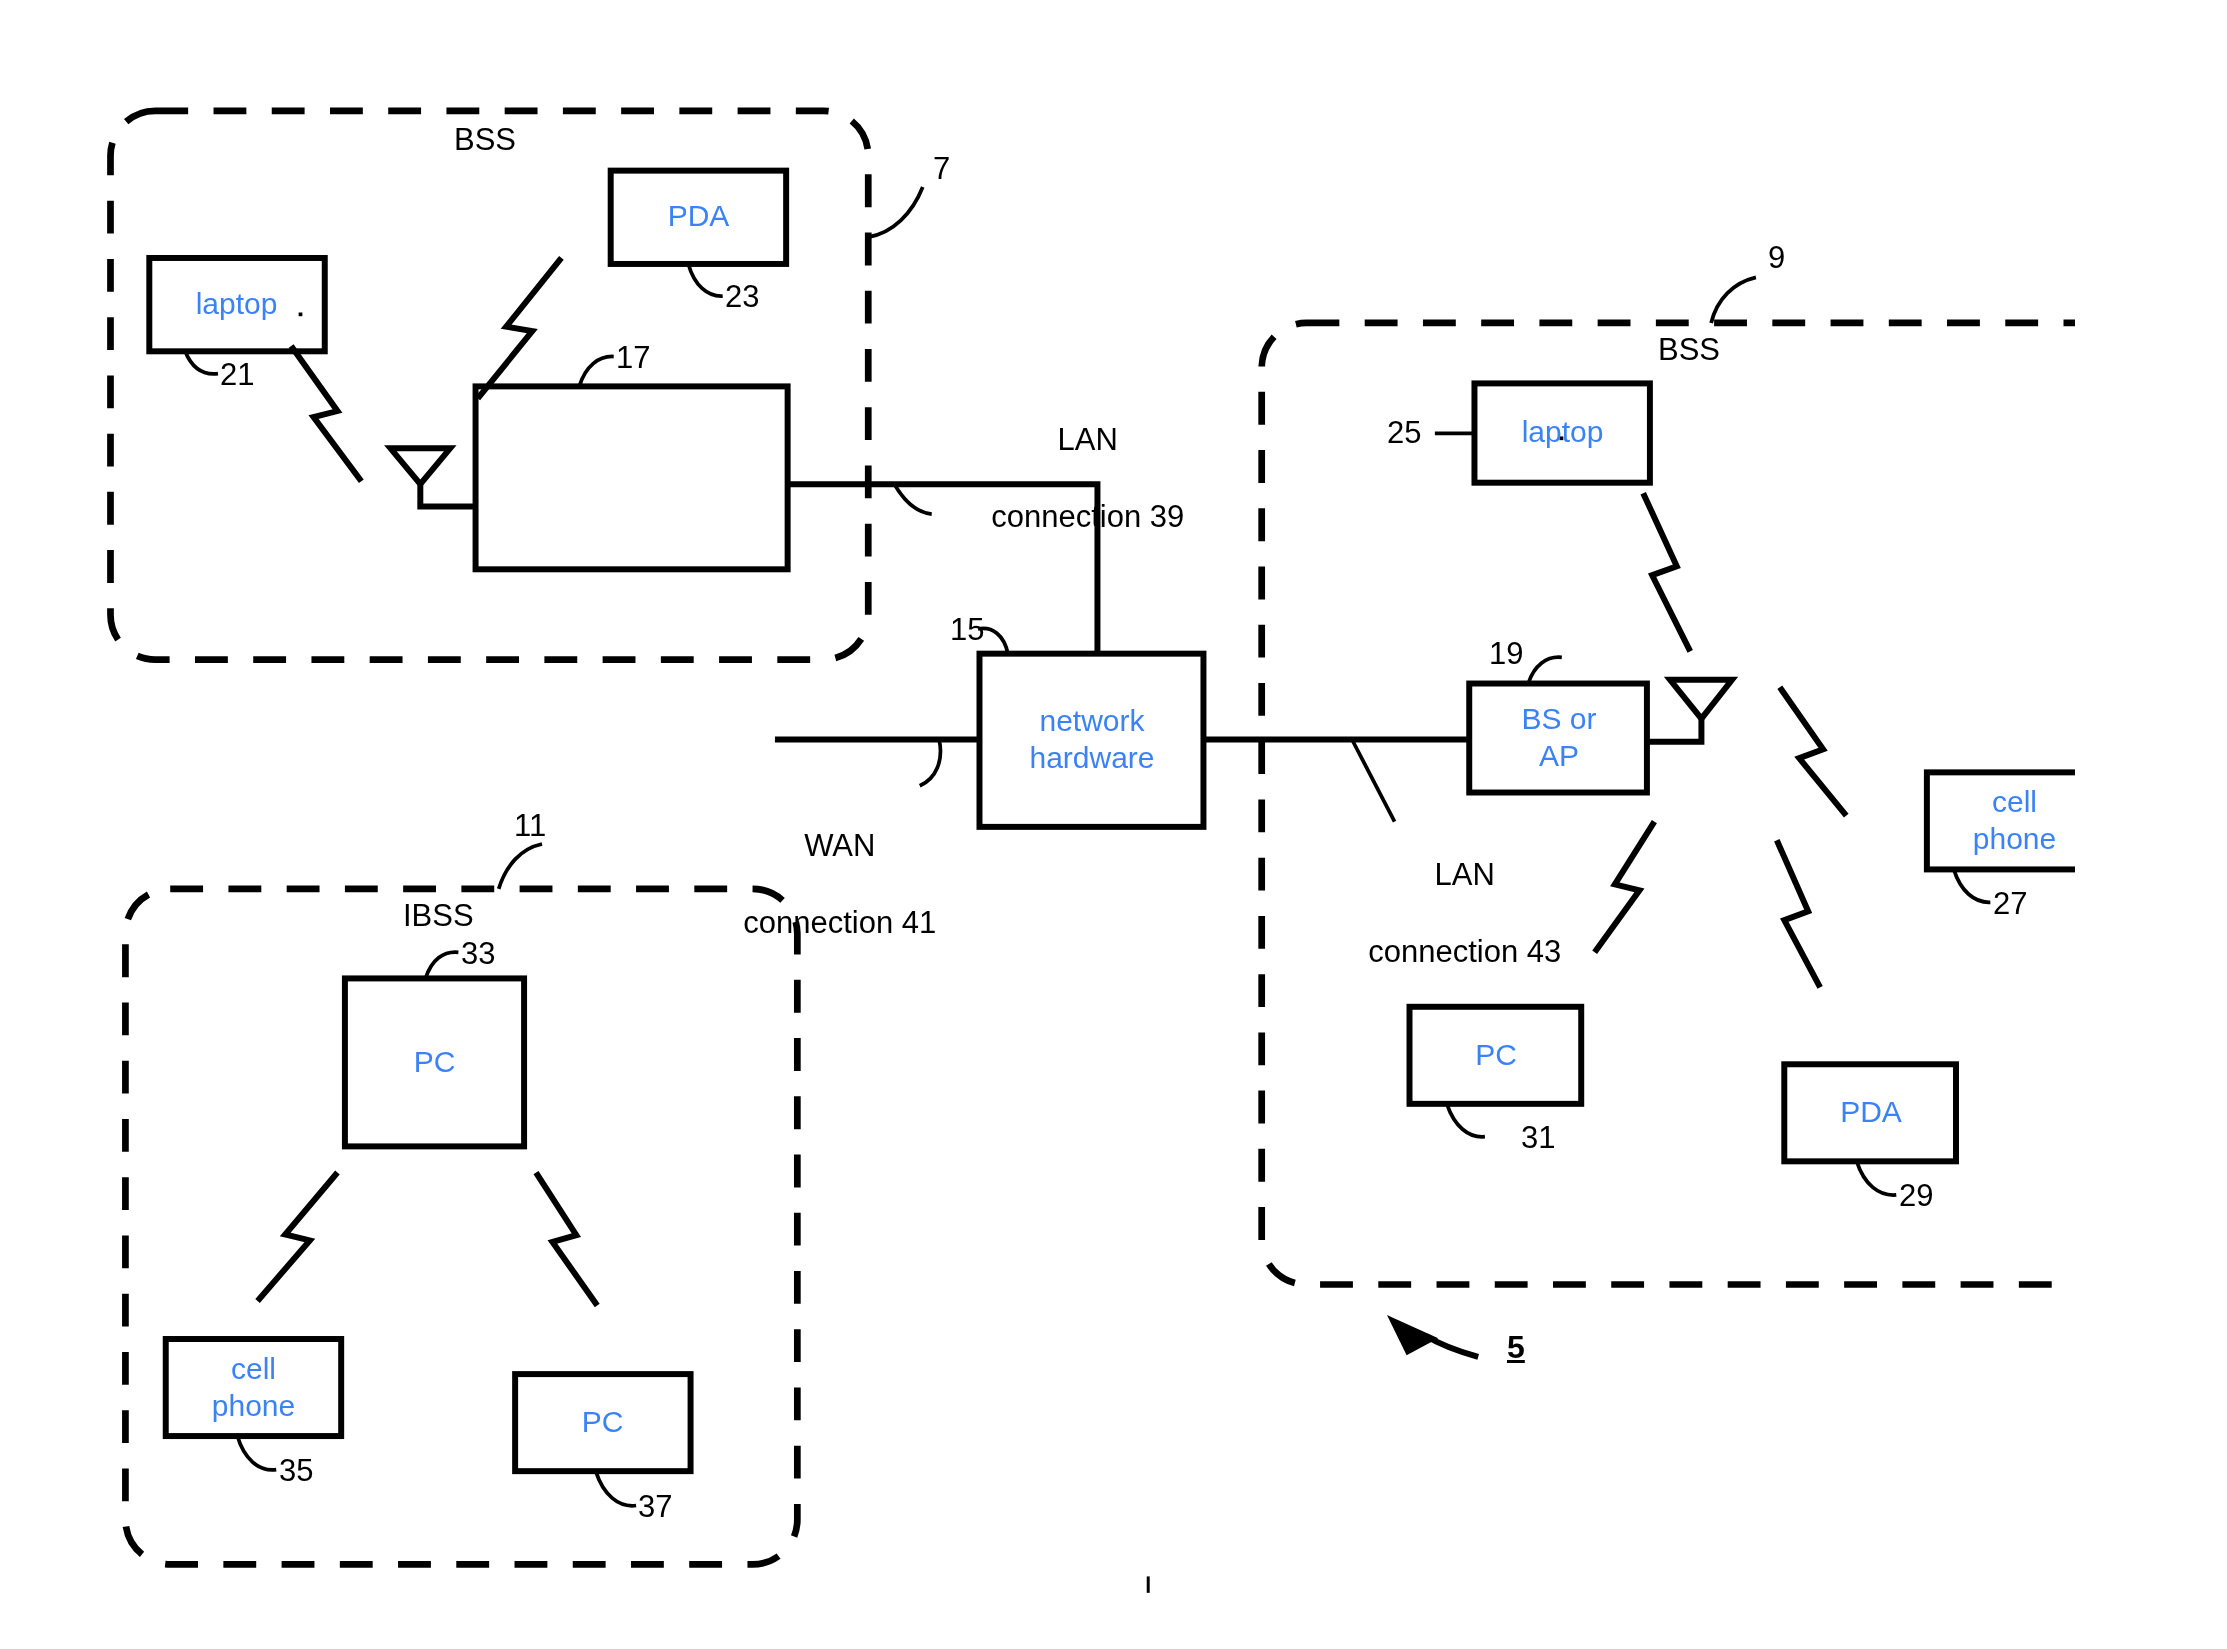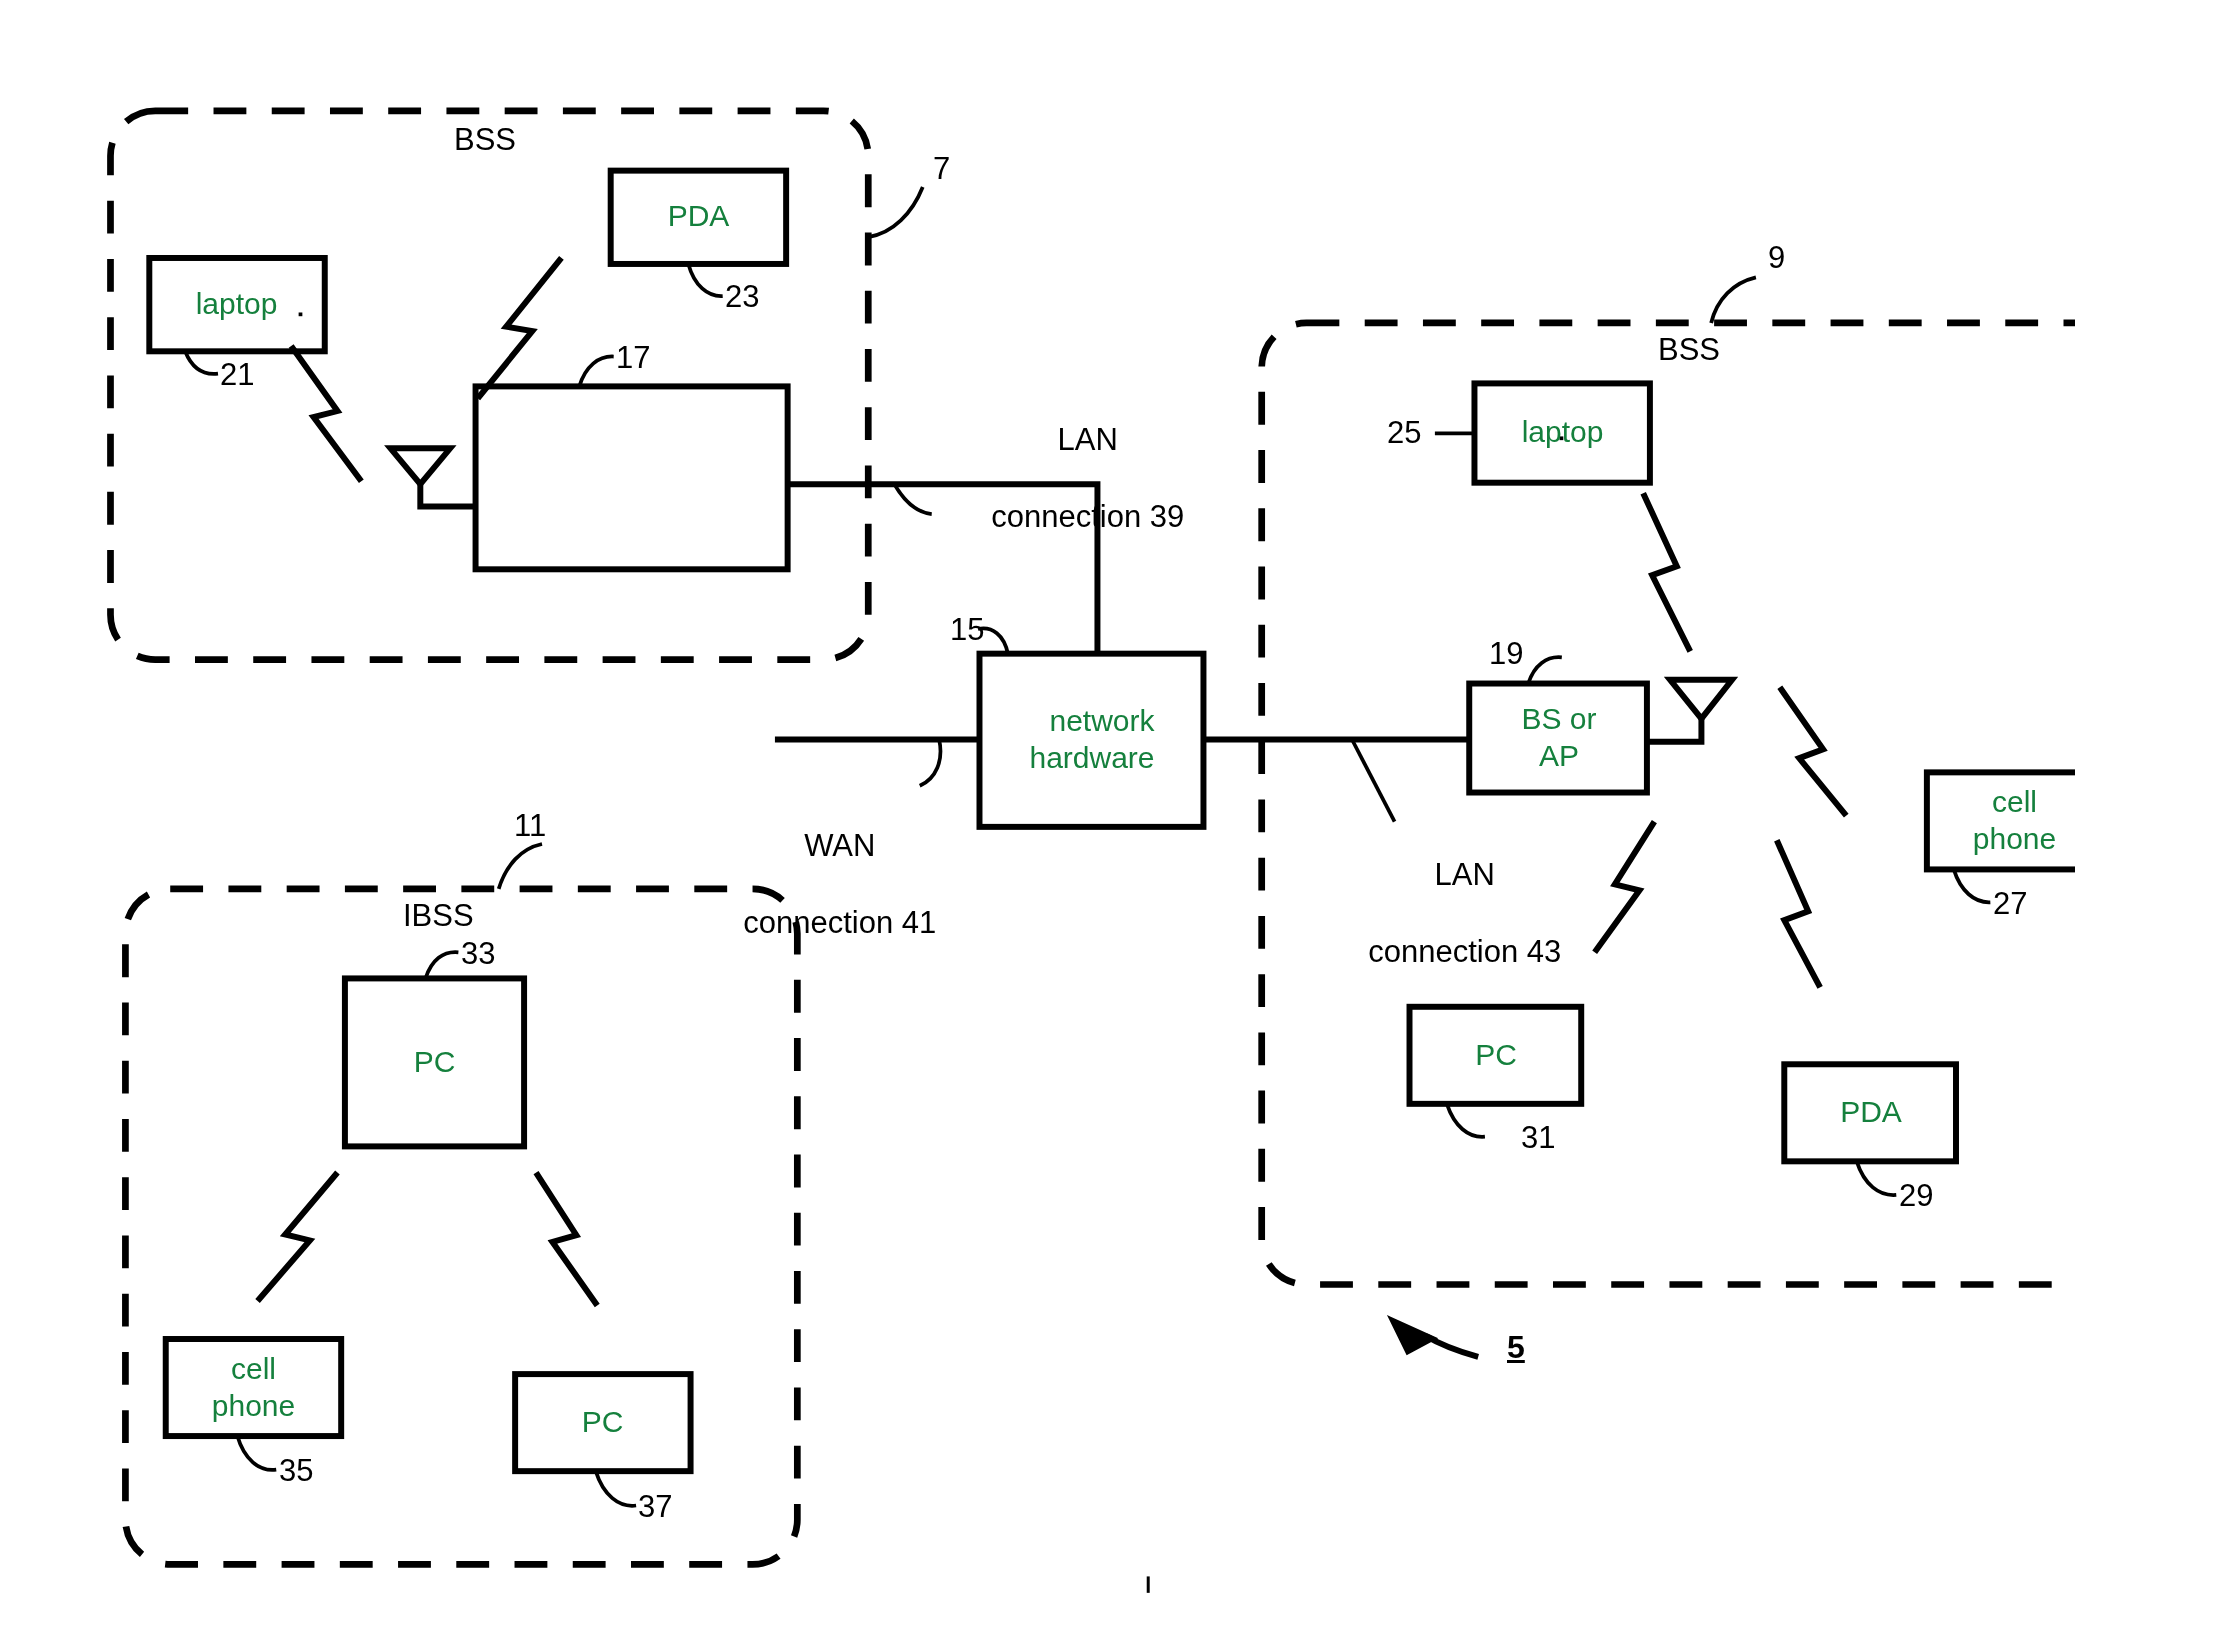--- a/index.html
+++ b/index.html
@@ -36,21 +36,21 @@
   }
   
   .box-text {
     position: absolute;
     display: flex;
     align-items: center;
     justify-content: center;
     text-align: center;
     font-size: 30px;
     font-family: "Liberation Sans", sans-serif;
-    color: #15803d;
+    color: #3b82f6;
     line-height: 1.22;
     pointer-events: none;
   }
   
   .ref {
     font-size: 31px;
   }
   .zone-name {
     font-size: 31px;
     font-weight: normal;
@@ -245,21 +245,21 @@
   <div class="lbl ref" style="left:514px; top:808px;">11</div>
 
   <div class="box-text" style="left:149px; top:258px; width:175px; height:93px;">laptop</div>
   <div class="lbl ref" style="left:220px; top:357px;">21</div>
 
   <div class="box-text" style="left:611px; top:170px; width:175px; height:93px;">PDA</div>
   <div class="lbl ref" style="left:725px; top:279px;">23</div>
 
   <div class="lbl ref" style="left:616px; top:340px;">17</div>
 
-  <div class="box-text" style="left:980px; top:653px; width:224px; height:173px;text-align:right;">network<br>hardware</div>
+  <div class="box-text" style="left:980px; top:653px; width:224px; height:173px;">network<br>hardware</div>
   <div class="lbl ref" style="left:950px; top:612px;">15</div>
 
   <div class="lbl conn-label" style="left:936px; top:382px; width:269px;">
     <span>LAN</span><br>
     <span>connection 39</span>
   </div>
 
   <div class="lbl conn-label" style="left:703px; top:788px; width:239px;">
     <span>WAN</span><br>
     <span>connection 41</span>

